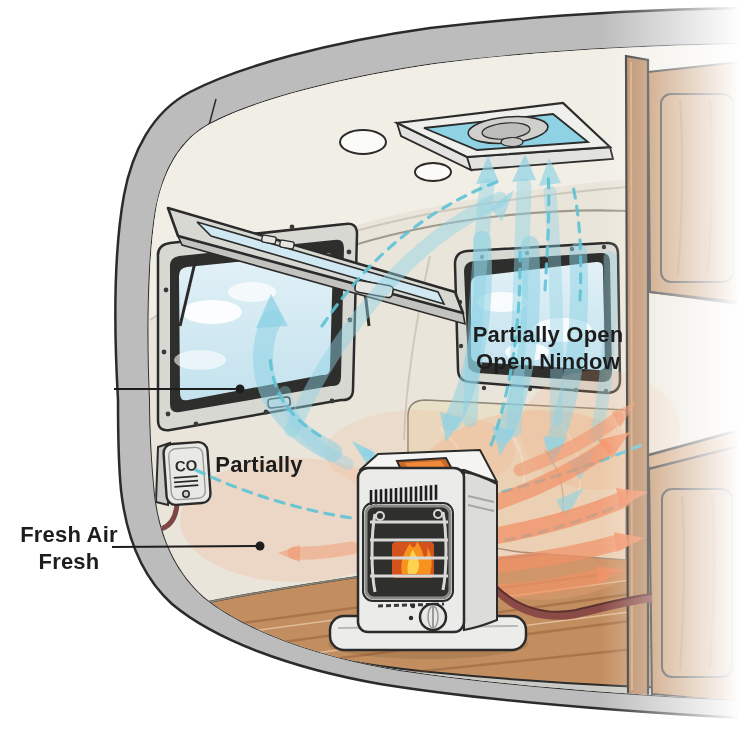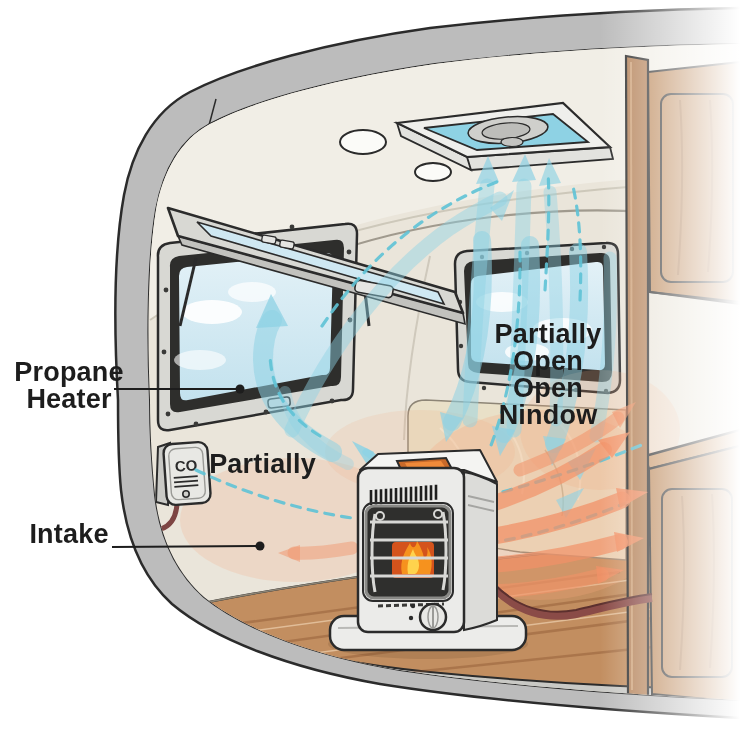--- a/index.html
+++ b/index.html
@@ -1,19 +1,19 @@
 <!DOCTYPE html>
 <html><head>
 <meta charset="utf-8">
 <style>
   html,body{margin:0;padding:0;background:#ffffff;}
   #stage{position:relative;width:740px;height:740px;overflow:hidden;background:#ffffff;
          font-family:"Liberation Sans","DejaVu Sans",sans-serif;}
   #scene{position:absolute;left:0;top:0;}
-  .label{position:absolute;color:#1d1d1d;font-size:27px;font-weight:600;line-height:27px;
+  .label{position:absolute;color:#1d1d1d;font-size:22px;font-weight:600;line-height:27px;
          text-align:center;letter-spacing:.2px;}
 </style>
 </head>
 <body>
 <div id="stage">
 
 <svg id="scene" width="740" height="740" viewBox="0 0 740 740">
   <defs>
     <clipPath id="interiorClip">
       <path d="M 150 400 C 147 335 148 258 156 210 C 163 172 180 140 210 124 C 255 100 340 78 435 64 C 530 52 630 46 740 44 L 740 700 C 610 694 495 684 400 670 C 315 656 245 630 204 597 C 176 572 160 537 155 495 C 152 465 150 432 150 400 Z"></path>
@@ -290,28 +290,25 @@
   <rect x="600" y="0" width="140" height="740" fill="url(#fadeR)"></rect>
 
   <g stroke="#1d1d1d" stroke-width="2.2">
     <path d="M 114 389 L 238 389"></path>
     <circle cx="240" cy="389" r="4.5" fill="#1d1d1d" stroke="none"></circle>
     <path d="M 112 547 L 258 546"></path>
     <circle cx="260" cy="546" r="4.5" fill="#1d1d1d" stroke="none"></circle>
   </g>
 </svg>
 
-<div class="label" style="left:0px;top:359px;width:138px;">
-  <div>Propane</div>
-  <div>Heater</div>
+<div class="label" style="left:0px;top:521px;width:138px;">
+  <div>Fresh Air</div>
+  <div>Fresh</div>
 </div>
-<div class="label" style="left:0px;top:521px;width:138px;">
-  <div>Intake</div>
-</div>
-<div class="label" style="left:202px;top:451px;width:114px;text-align:right;">
+<div class="label" style="left:202px;top:451px;width:114px;">
   <div>Partially</div>
 </div>
 <div class="label" style="left:462px;top:321px;width:172px;">
   <div>Partially Open</div>
   <div>Open Nindow</div>
 </div>
 
 </div>
 
 </body></html>

